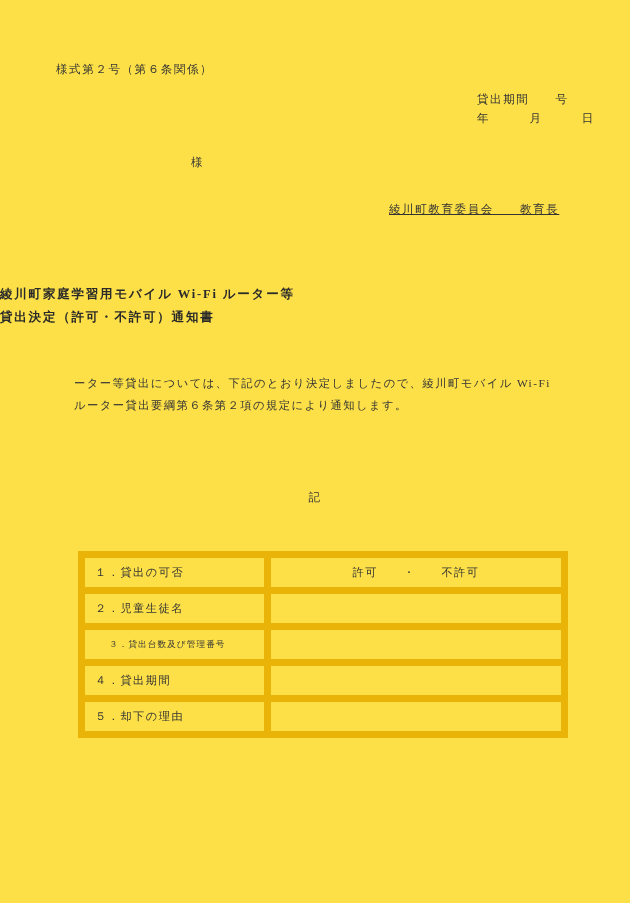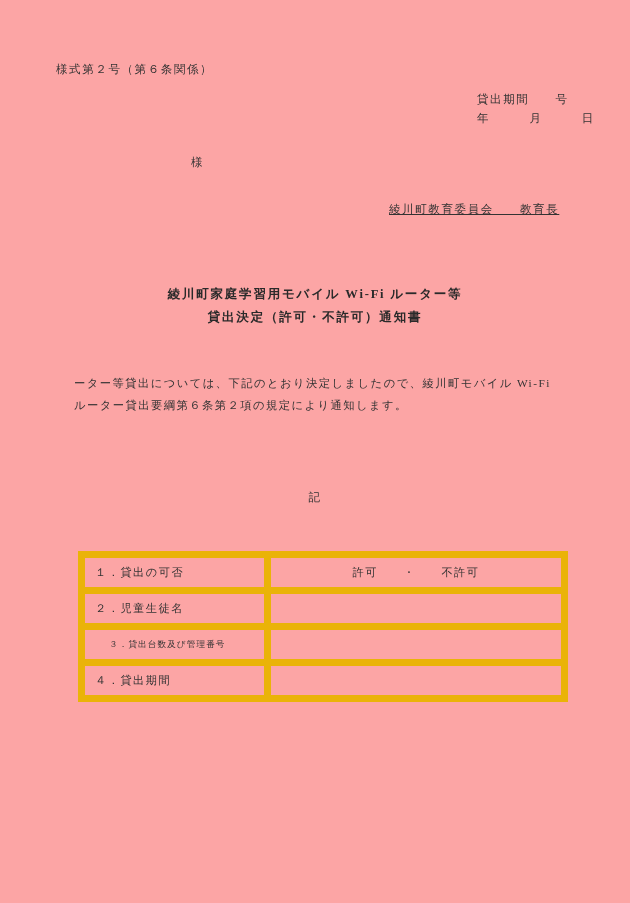--- a/index.html
+++ b/index.html
@@ -11,21 +11,21 @@
     width: 630px;
     height: 903px;
     position: relative;
     font-family: "Liberation Serif", "DejaVu Serif", serif;
     color: #2b2b2b;
     overflow: hidden;
   }
   .page {
     position: absolute;
     inset: 0;
-    background: #fca5a5;
+    background: #fde047;
   }
 
   
   .t {
     position: absolute;
     white-space: pre;
     font-size: 11.5px;
     letter-spacing: 1.6px;
     color: #333333;
     line-height: 1.25;
@@ -35,21 +35,20 @@
   #form-no      { left: 56px;  top: 62px;  }
   #doc-number   { left: 477px; top: 92px;  }
   #doc-date     { left: 477px; top: 111px; }
   #addressee    { left: 191px; top: 155px; }
   #issuer       { left: 389px; top: 202px; text-decoration: underline; }
 
   
   .title {
     position: absolute;
     width: 100%;
-    text-align: center;
     font-weight: bold;
     font-size: 12.5px;
     letter-spacing: 1.8px;
     color: #2a2a2a;
     white-space: pre;
   }
   #title-line-1 { top: 286px; }
   #title-line-2 { top: 309px; }
 
   
@@ -147,16 +146,20 @@
         <td class="value"></td>
       </tr>
       <tr>
         <td class="label small">３．貸出台数及び管理番号</td>
         <td class="value"></td>
       </tr>
       <tr>
         <td class="label">４．貸出期間</td>
         <td class="value"></td>
       </tr>
+      <tr>
+        <td class="label">５．却下の理由</td>
+        <td class="value"></td>
+      </tr>
     </tbody>
   </table>
 
 </div>
 
 </body></html>

